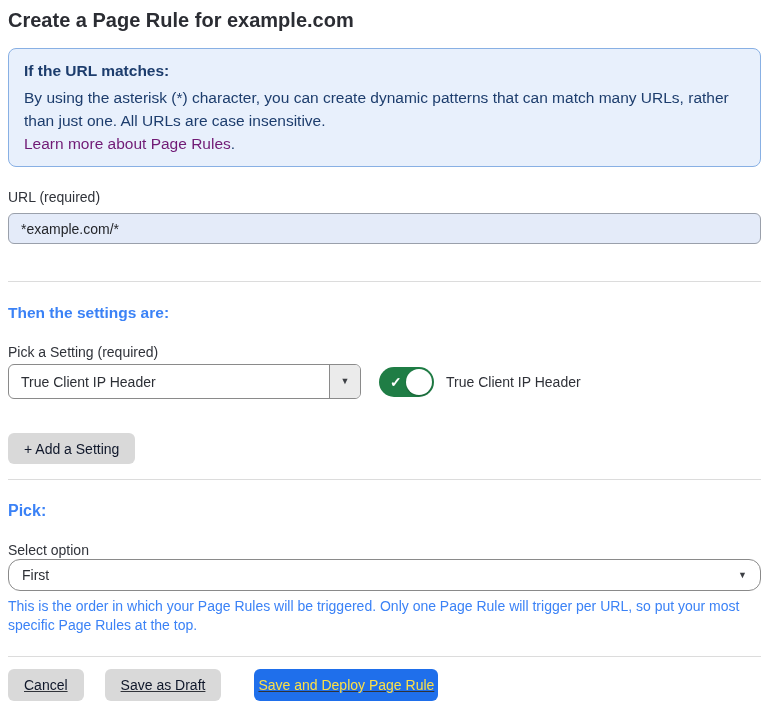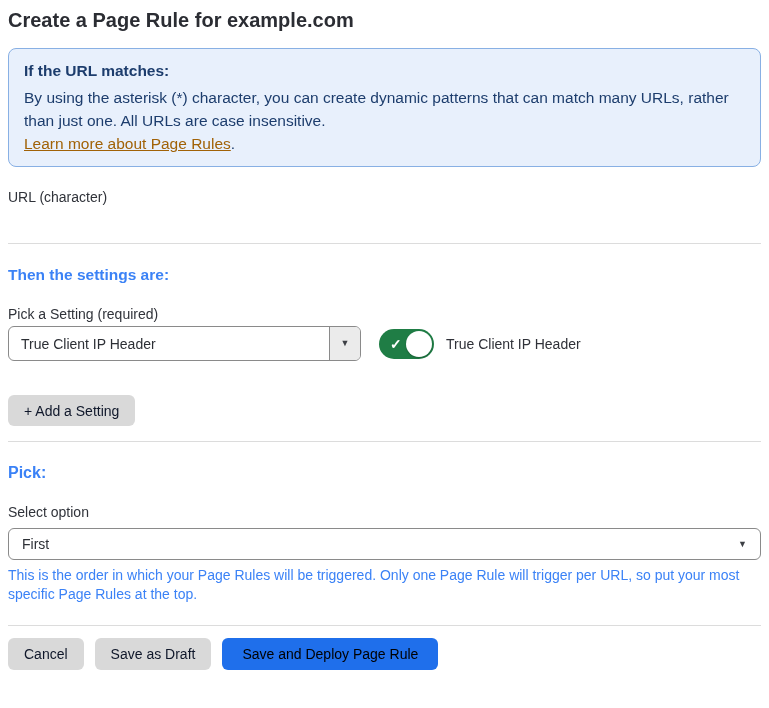--- a/index.html
+++ b/index.html
@@ -31,22 +31,21 @@
     font-size: 15.5px;
     line-height: 23px;
   }
   .info-box .info-heading {
     font-weight: bold;
     margin: 0 0 4px 0;
   }
   .info-box .info-body { margin: 0; }
   .info-box .info-link-line { margin: 0; }
   .info-box a.learn-link {
-    color: #a16207;
-    text-decoration: underline;
+    color: #701a75;
     cursor: pointer;
   }
 
   .field-label {
     margin-top: 22px;
     font-size: 14px;
     color: #30333a;
     line-height: 17px;
   }
   .url-input {
@@ -166,26 +165,25 @@
     border-radius: 6px;
     font-family: "Liberation Sans", sans-serif;
     font-size: 14px;
     color: #0f172a;
     background: #d9d9d9;
     cursor: pointer;
   }
   .btn.add-setting { margin-top: 34px; }
 
   .order-select {
-    margin-top: 7px;
     width: 100%;
     height: 32px;
     background: #ffffff;
     border: 1px solid #8a8a8a;
-    border-radius: 6px;
+    border-radius: 12px;
     display: flex;
     align-items: center;
     padding: 0 13px;
     cursor: pointer;
   }
   .order-select .select-value {
     flex: 1;
     font-size: 14px;
     color: #2c2f35;
   }
@@ -193,44 +191,47 @@
     margin-top: 6px;
     font-size: 14px;
     line-height: 19px;
     color: #3b82f6;
   }
 
   .footer-row {
     margin-top: 12px;
     display: flex;
     align-items: center;
-    gap: 11px;
+    gap: 21px;
+    text-decoration: underline;
   }
   .btn.primary {
     background: #1f6feb;
-    color: #000000;
+    color: #fde047;
     height: 32px;
-    padding: 0 20px;
+    padding: 0 4px;
+    margin-left: 12px;
   }
   .btn.cancel, .btn.draft { height: 32px; }
 </style>
 </head>
 <body>
 
 <div class="page">
 
   <h1 class="page-title">Create a Page Rule for example.com</h1>
 
   <div class="info-box">
     <p class="info-heading">If the URL matches:</p>
     <p class="info-body">By using the asterisk (*) character, you can create dynamic patterns that can match many URLs, rather than just one. All URLs are case insensitive.</p>
     <p class="info-link-line"><a class="learn-link">Learn more about Page Rules</a><span>.</span></p>
   </div>
 
-  <div class="field-label">URL (character)</div>
+  <div class="field-label">URL (required)</div>
+  <input class="url-input" type="text" value="*example.com/*" style="">
 
   <hr class="divider d1">
 
   <h2 class="section-heading">Then the settings are:</h2>
 
   <div class="field-label">Pick a Setting (required)</div>
 
   <div class="setting-row">
     <div class="custom-select">
       <span class="select-value">True Client IP Header</span>

